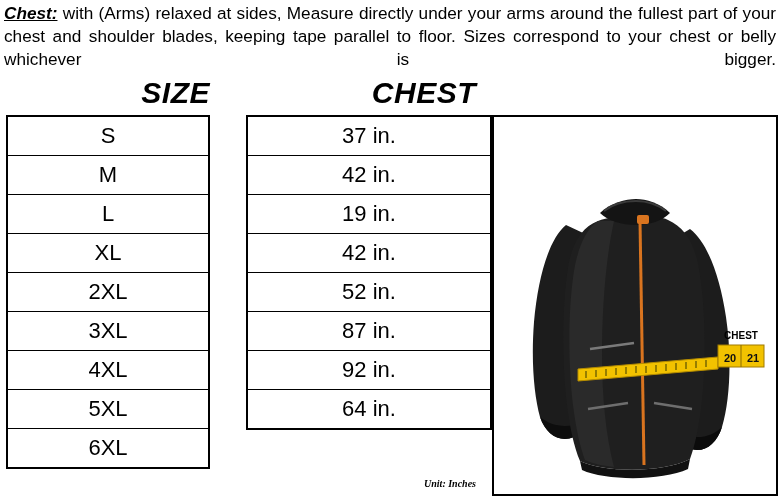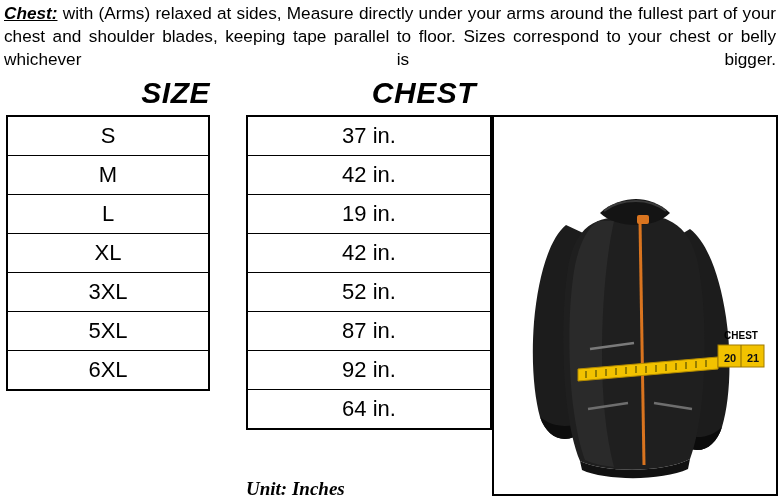--- a/index.html
+++ b/index.html
@@ -93,25 +93,25 @@
     width: 246px;
     padding-left: 32px;
   }
   .tbl-chest td { width: 230px; }
 
   .unit {
     position: absolute;
     left: 246px;
     top: 478px;
     width: 230px;
-    text-align: left;
+    text-align: right;
     font-family: "Liberation Serif", serif;
     font-style: italic;
     font-weight: bold;
-    font-size: 19px;
+    font-size: 10px;
   }
 
   
   .img-panel {
     position: absolute;
     left: 492px;
     top: 115px;
     width: 282px;
     height: 377px;
     border: 2px solid #000;
@@ -144,21 +144,27 @@
       <tr>
           <td>M</td>
         </tr>
       <tr>
           <td>L</td>
         </tr>
       <tr>
           <td>XL</td>
         </tr>
       <tr>
+          <td>2XL</td>
+        </tr>
+      <tr>
           <td>3XL</td>
+        </tr>
+      <tr>
+          <td>4XL</td>
         </tr>
       <tr>
           <td>5XL</td>
         </tr>
       <tr>
           <td>6XL</td>
         </tr>
     </tbody>
   </table>
 

